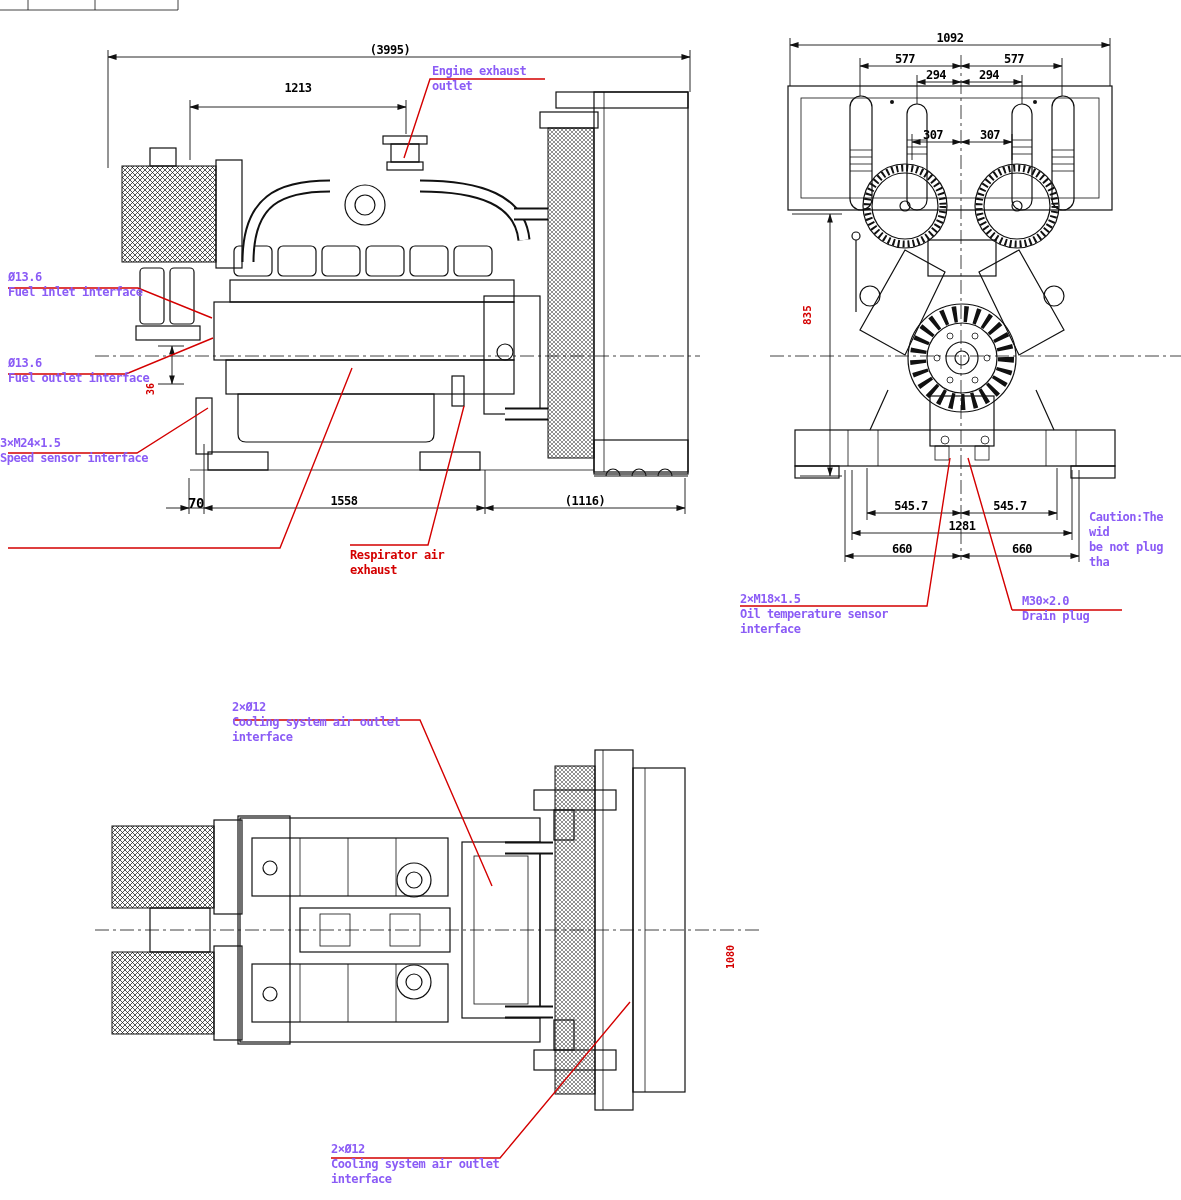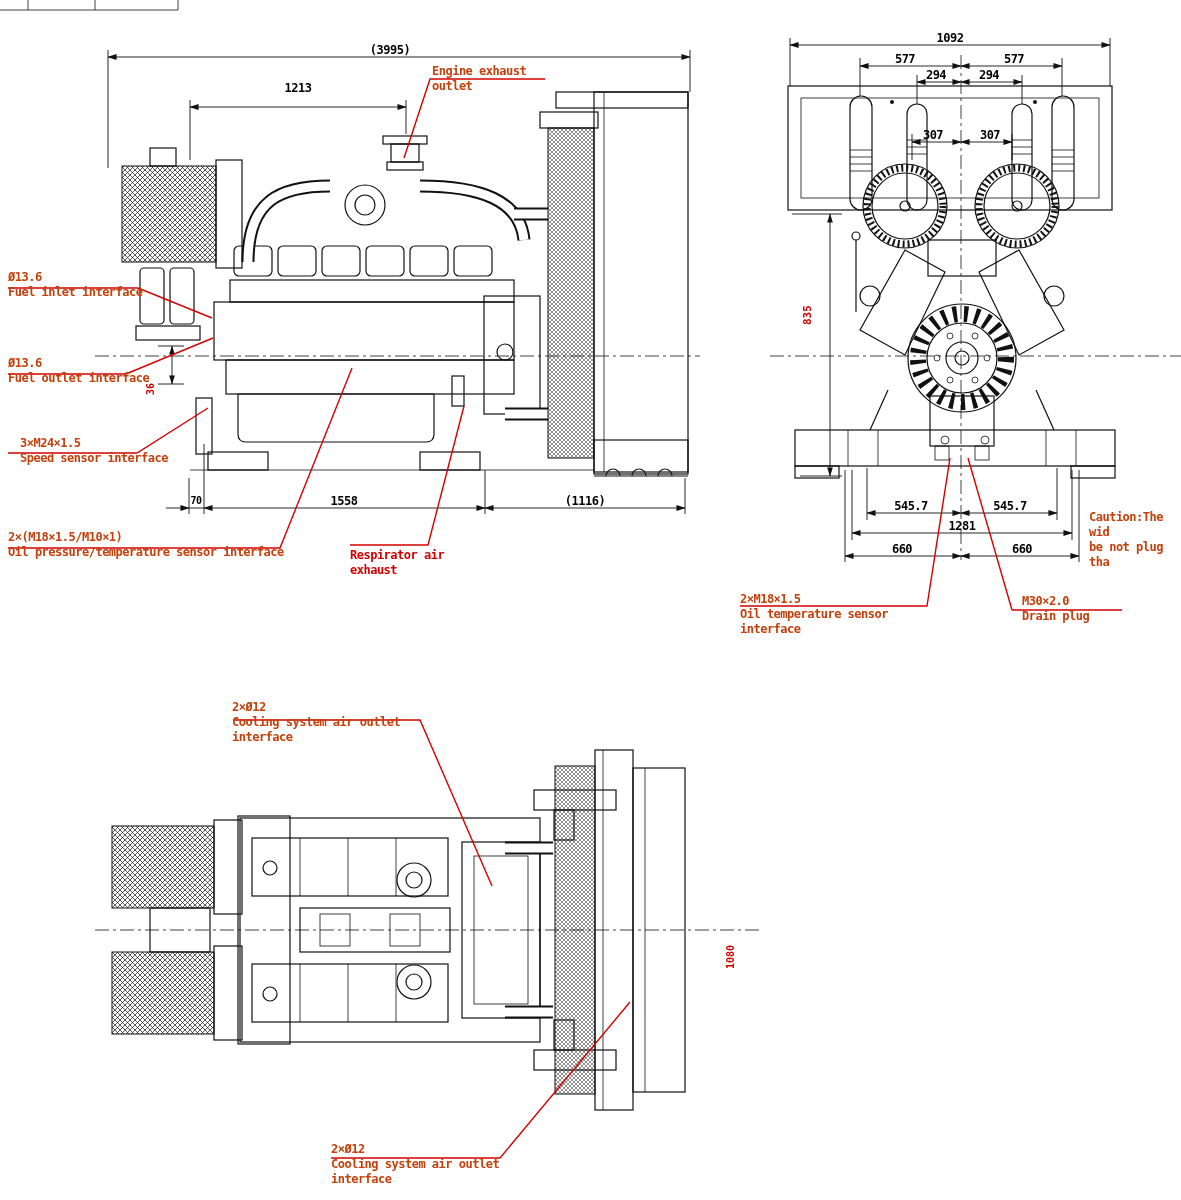--- a/index.html
+++ b/index.html
@@ -7,26 +7,26 @@
           font-family:"DejaVu Sans Mono",monospace;}
   svg{position:absolute;left:0;top:0;}
   .k{stroke:#111;fill:none;stroke-width:1.2;}
   .kt{stroke:#111;fill:none;stroke-width:0.8;}
   .dk{stroke:#111;fill:none;}
   .dim{stroke:#111;fill:none;stroke-width:0.9;}
   .cl{stroke:#111;fill:none;stroke-width:0.8;stroke-dasharray:14 4 3 4;}
   .r{stroke:#d40000;fill:none;stroke-width:1.4;}
   .pk{stroke:#111;fill:none;stroke-width:13;}
   .pw{stroke:#fff;fill:none;stroke-width:9;}
-  .lbl{position:absolute;font:bold 12px/1.25 "DejaVu Sans Mono",monospace;color:#c2410c;
+  .lbl{position:absolute;font:bold 12px/1.25 "DejaVu Sans Mono",monospace;color:#8b5cf6;
        white-space:pre-line;letter-spacing:-0.5px;}
   .lbl.red{color:#d40000;}
   .dimtxt{position:absolute;font:bold 12px "DejaVu Sans Mono",monospace;color:#000000;
           transform:translateX(-50%);white-space:nowrap;letter-spacing:-0.5px;}
-  .dimtxt.sm{font-size:10px;}
+  .dimtxt.sm{font-size:14px;}
   .dimrot{position:absolute;font:bold 11px "DejaVu Sans Mono",monospace;color:#d40000;
           transform:rotate(-90deg);transform-origin:left bottom;white-space:nowrap;}
 </style>
 </head>
 <body>
 
 <div id="canvas">
 
 <svg width="1181" height="1200" viewBox="0 0 1181 1200">
   <defs>
@@ -265,24 +265,22 @@
 <span class="dimtxt" style="left:344px;top:494px">1558</span>
 <span class="dimtxt" style="left:585px;top:494px">(1116)</span>
 <span class="dimrot" style="left:156px;top:384px;font-size:10px">36</span>
 
 <div class="lbl" style="left:432px;top:64px">Engine exhaust
 outlet</div>
 <div class="lbl" style="left:8px;top:270px">Ø13.6
 Fuel inlet interface</div>
 <div class="lbl" style="left:8px;top:356px">Ø13.6
 Fuel outlet interface</div>
-<div class="lbl" style="left:20px;top:436px">3×M24×1.5
+<div class="lbl" style="left:0;top:436px">3×M24×1.5
 Speed sensor interface</div>
-<div class="lbl" style="left:8px;top:530px">2×(M18×1.5/M10×1)
-Oil pressure/temperature sensor interface</div>
 <div class="lbl red" style="left:350px;top:548px">Respirator air
 exhaust</div>
 
 <span class="dimtxt" style="left:950px;top:31px">1092</span>
 <span class="dimtxt" style="left:905px;top:52px">577</span>
 <span class="dimtxt" style="left:1014px;top:52px">577</span>
 <span class="dimtxt" style="left:936px;top:68px">294</span>
 <span class="dimtxt" style="left:989px;top:68px">294</span>
 <span class="dimtxt" style="left:933px;top:128px">307</span>
 <span class="dimtxt" style="left:990px;top:128px">307</span>

